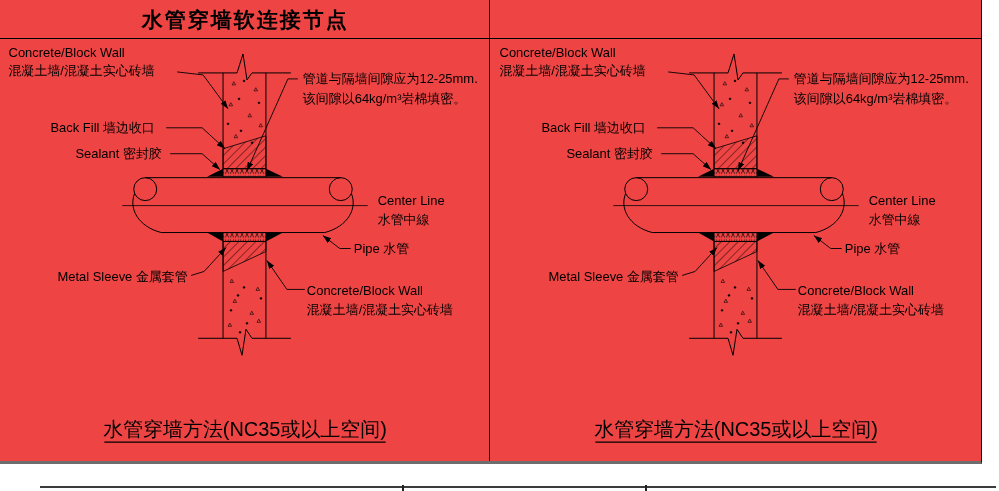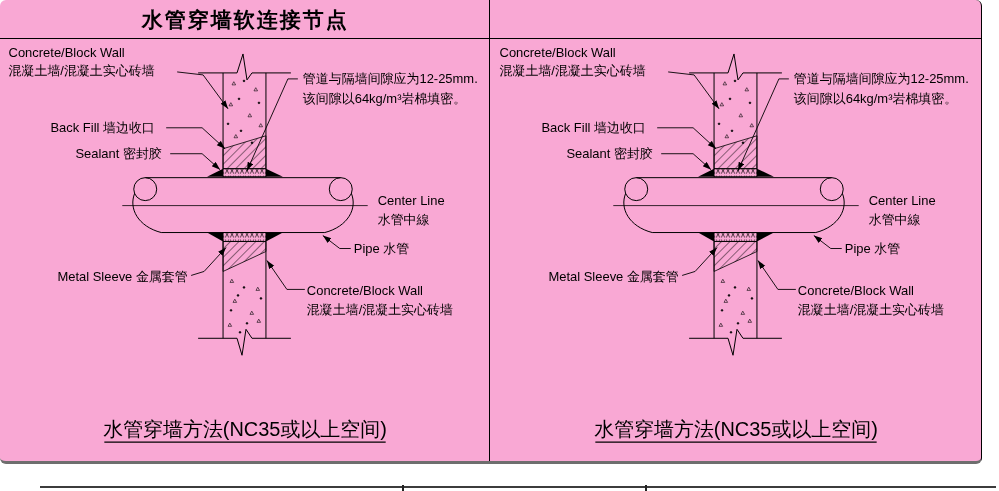--- a/index.html
+++ b/index.html
@@ -1,19 +1,19 @@
 <!DOCTYPE html>
 <html><head>
 <meta charset="utf-8">
 <style>
   html,body{margin:0;padding:0;background:#fff;}
   body{width:999px;height:491px;overflow:hidden;position:relative;
        font-family:"Liberation Sans",sans-serif;color:#000;}
   .frame{position:absolute;left:0;top:0;width:981px;height:461px;
-         border-right:1px solid #000;border-bottom:3px solid #6e6e6e;background:#f9a8d4;border-radius:6px;}
+         border-right:1px solid #000;border-bottom:3px solid #6e6e6e;background:#ef4444;}
   .title-row{display:flex;height:38px;border-bottom:1px solid #000;}
   .title-cell{width:50%;display:flex;align-items:center;justify-content:center;
               font-family:"Liberation Serif",serif;font-weight:bold;font-size:21px;
               letter-spacing:2px;padding-top:1px;}
   .panels-row{display:flex;height:422px;align-items:center;}
   .panel{width:50%;position:relative;}
   .vdivider{position:absolute;left:489px;top:0;width:1px;height:461px;background:#000;}
   svg{display:block;}
   svg text{font-family:"Liberation Sans",sans-serif;font-size:13px;fill:#000;}
   text.caption{font-size:20px;font-family:"Liberation Sans",sans-serif;}

